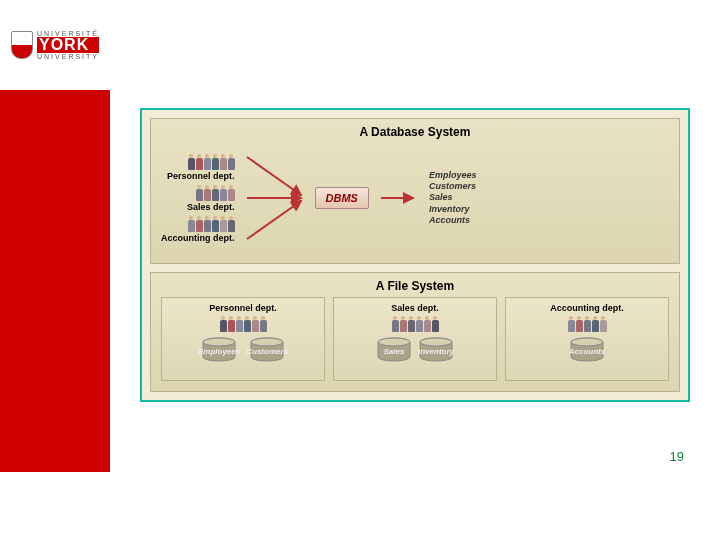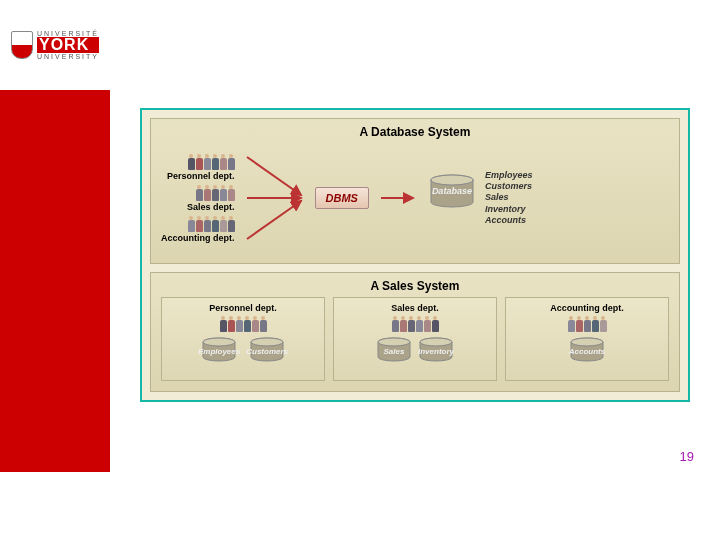--- a/index.html
+++ b/index.html
@@ -223,24 +223,24 @@
     font-size: 7px; letter-spacing: 2px; color:#555;
   }
   .logo-text .y {
     background:#c00; color:#fff; font-weight:900; font-size:16px; padding:0 2px; letter-spacing:1px;
   }
   .logo-text .v {
     font-size: 7px; letter-spacing: 2px; color:#555;
   }
   .page-number {
     position: absolute;
-    right: 26px;
+    right: 36px;
     bottom: 8px;
     font-size: 13px;
-    color: #a21caf;
+    color: #15803d;
   }
 </style>
 </head>
 <body>
 
 <div class="page">
 
   <div class="logo-cell">
     <div class="logo">
       <div class="crest"></div>
@@ -309,45 +309,35 @@
           </svg>
 
           <div class="dbms-box">DBMS</div>
 
           <svg width="40" height="20" viewBox="0 0 40 20">
             <line x1="2" y1="10" x2="34" y2="10" stroke="#b33" stroke-width="2" marker-end="url(#ah)"></line>
           </svg>
 
           <div class="db-right">
             <div style="display:flex; align-items:center; gap:10px;">
-              <div class="cyl-wrap big">
-                <div class="cyl big">
-                  <svg viewBox="0 0 46 36">
-                    <ellipse cx="23" cy="6" rx="21" ry="5" fill="#cac4a5" stroke="#888"></ellipse>
-                    <path d="M2 6 v22 a21 5 0 0 0 42 0 V6" fill="#aaa38a" stroke="#888"></path>
-                    <ellipse cx="23" cy="6" rx="21" ry="5" fill="#d6d0b3" stroke="#888"></ellipse>
-                  </svg>
-                </div>
-                <span class="clabel">Database</span>
-              </div>
               <div class="tables">
                 <div>Employees</div>
                 <div>Customers</div>
                 <div>Sales</div>
                 <div>Inventory</div>
                 <div>Accounts</div>
               </div>
             </div>
           </div>
 
         </div>
       </div>
 
       <div class="panel" style="margin-bottom:0;">
-        <div class="panel-title">A Sales System</div>
+        <div class="panel-title">A File System</div>
         <div class="file-flex">
 
           <div class="file-dept">
             <div class="fdlabel">Personnel dept.</div>
             <div class="people">
               <span class="person" style="--c:#556"></span>
               <span class="person" style="--c:#a55"></span>
               <span class="person" style="--c:#889"></span>
               <span class="person" style="--c:#567"></span>
               <span class="person" style="--c:#a88"></span>

